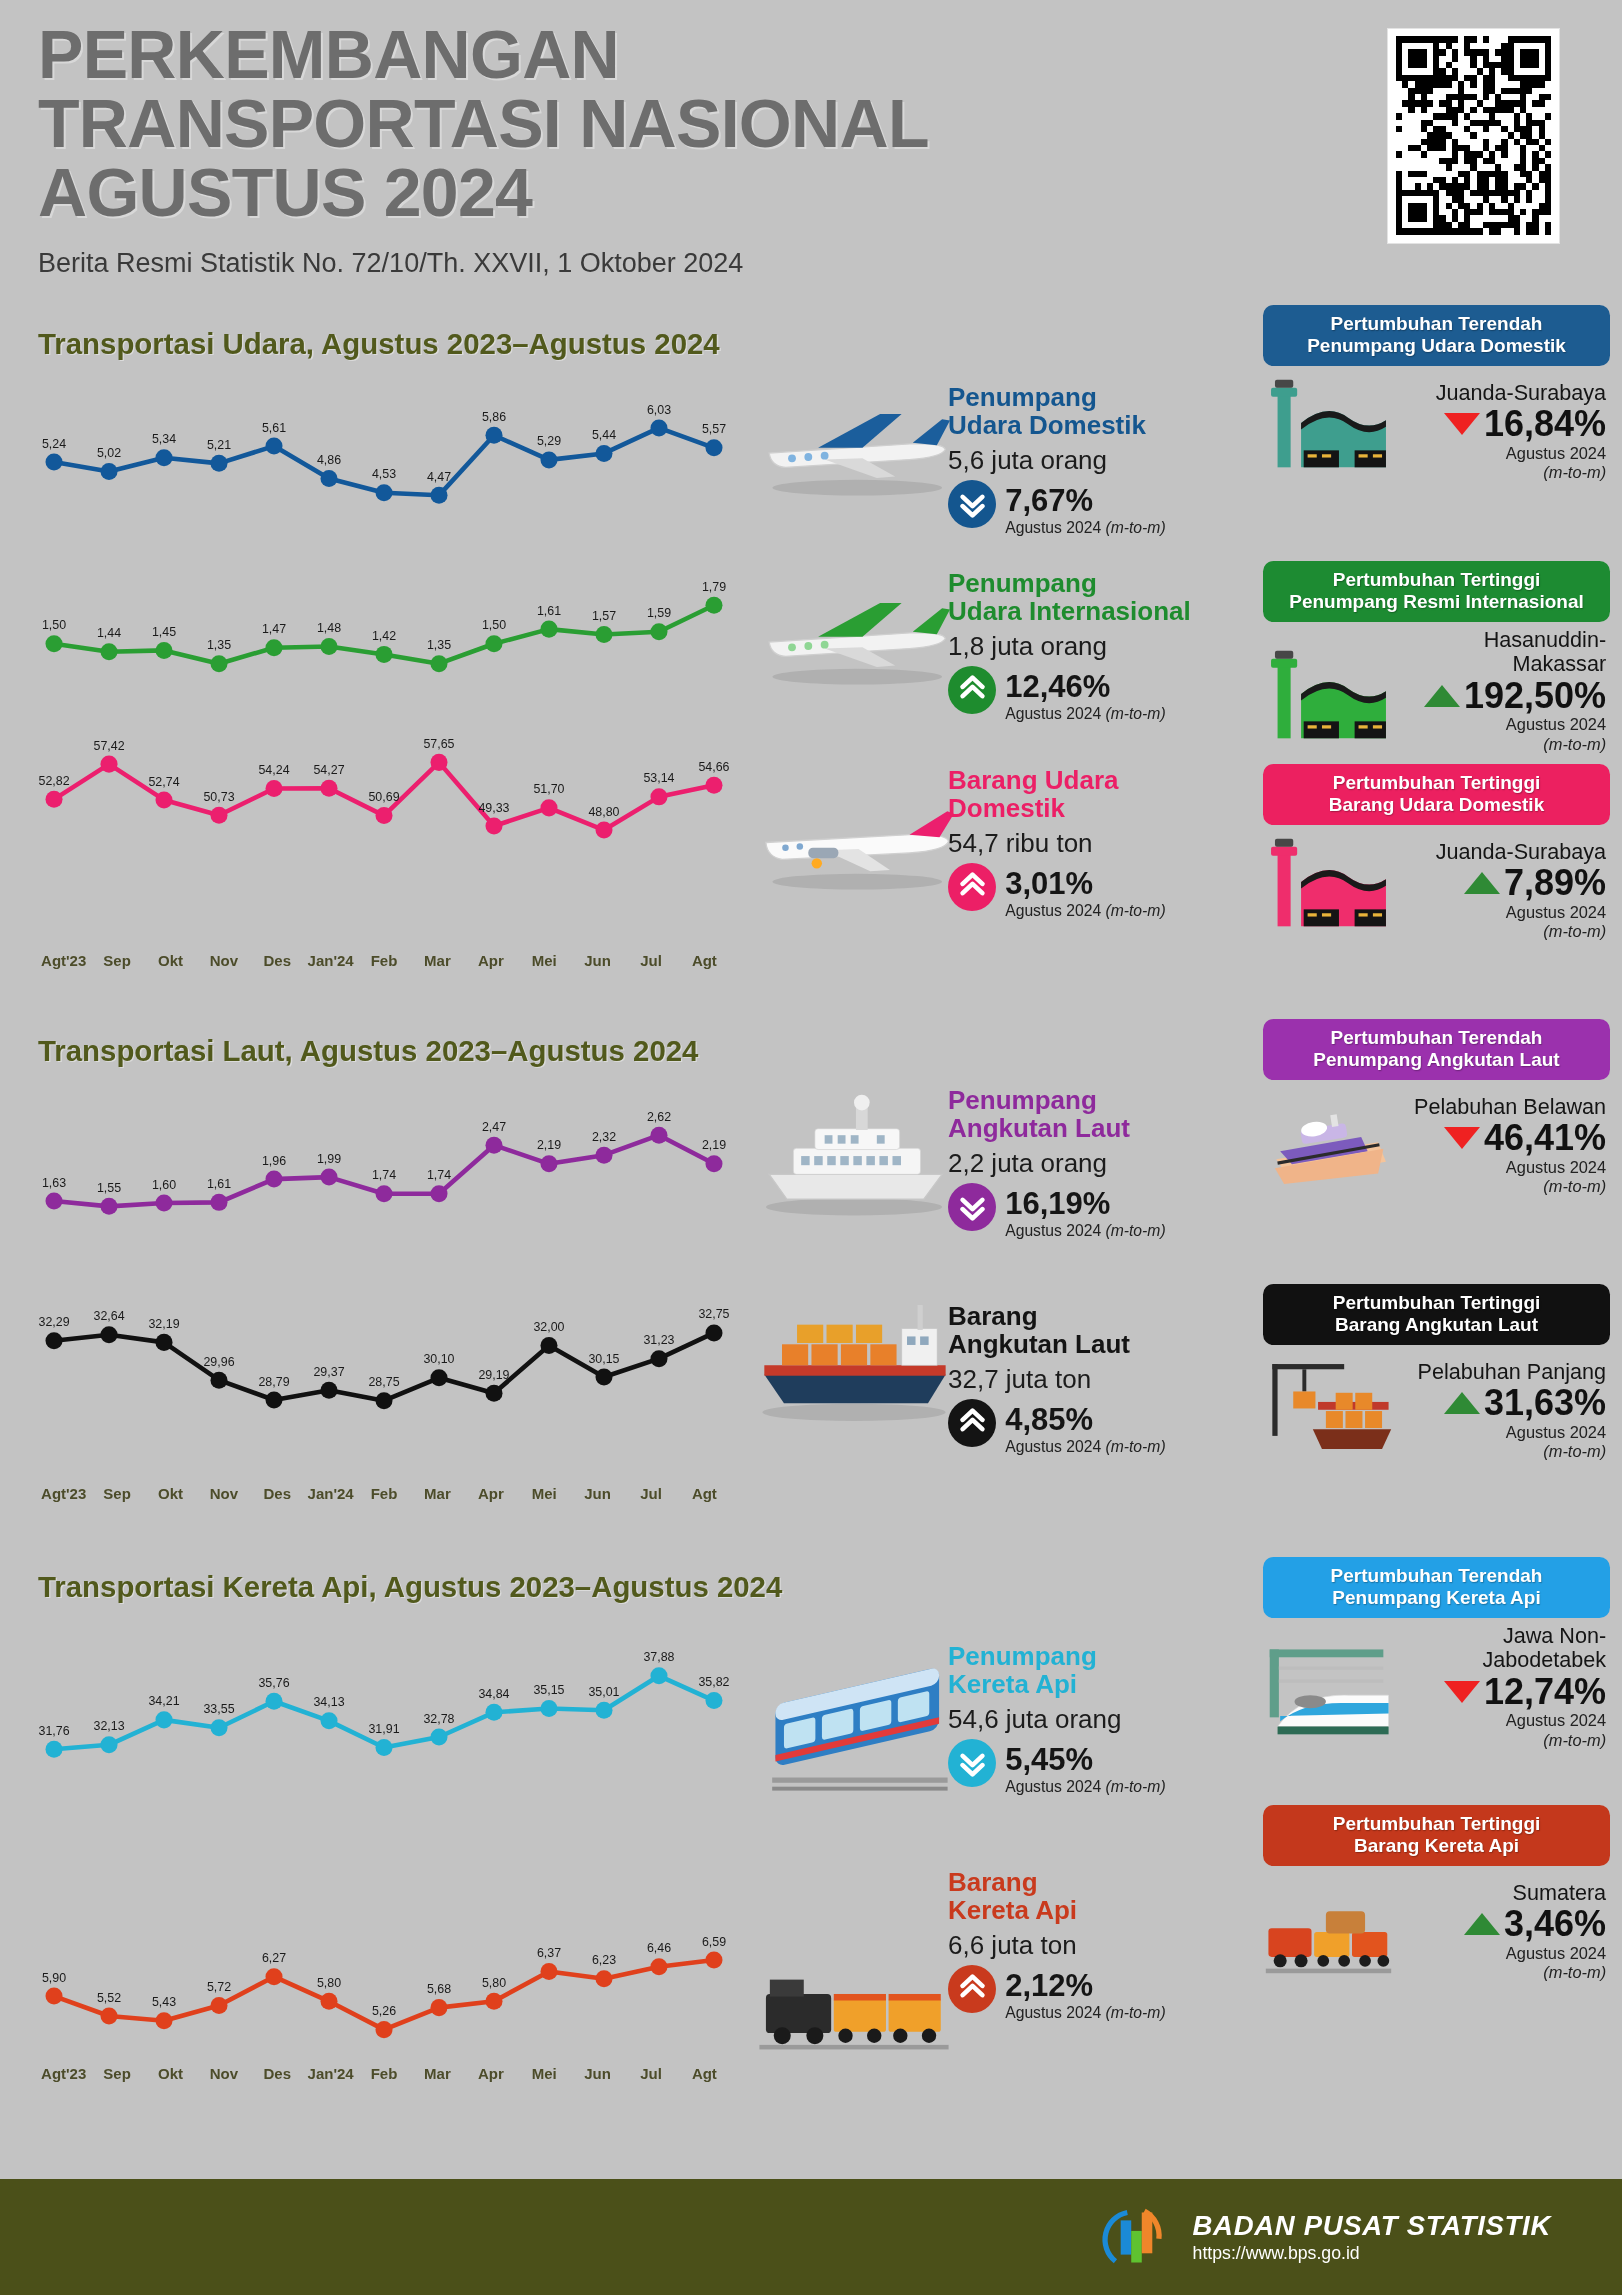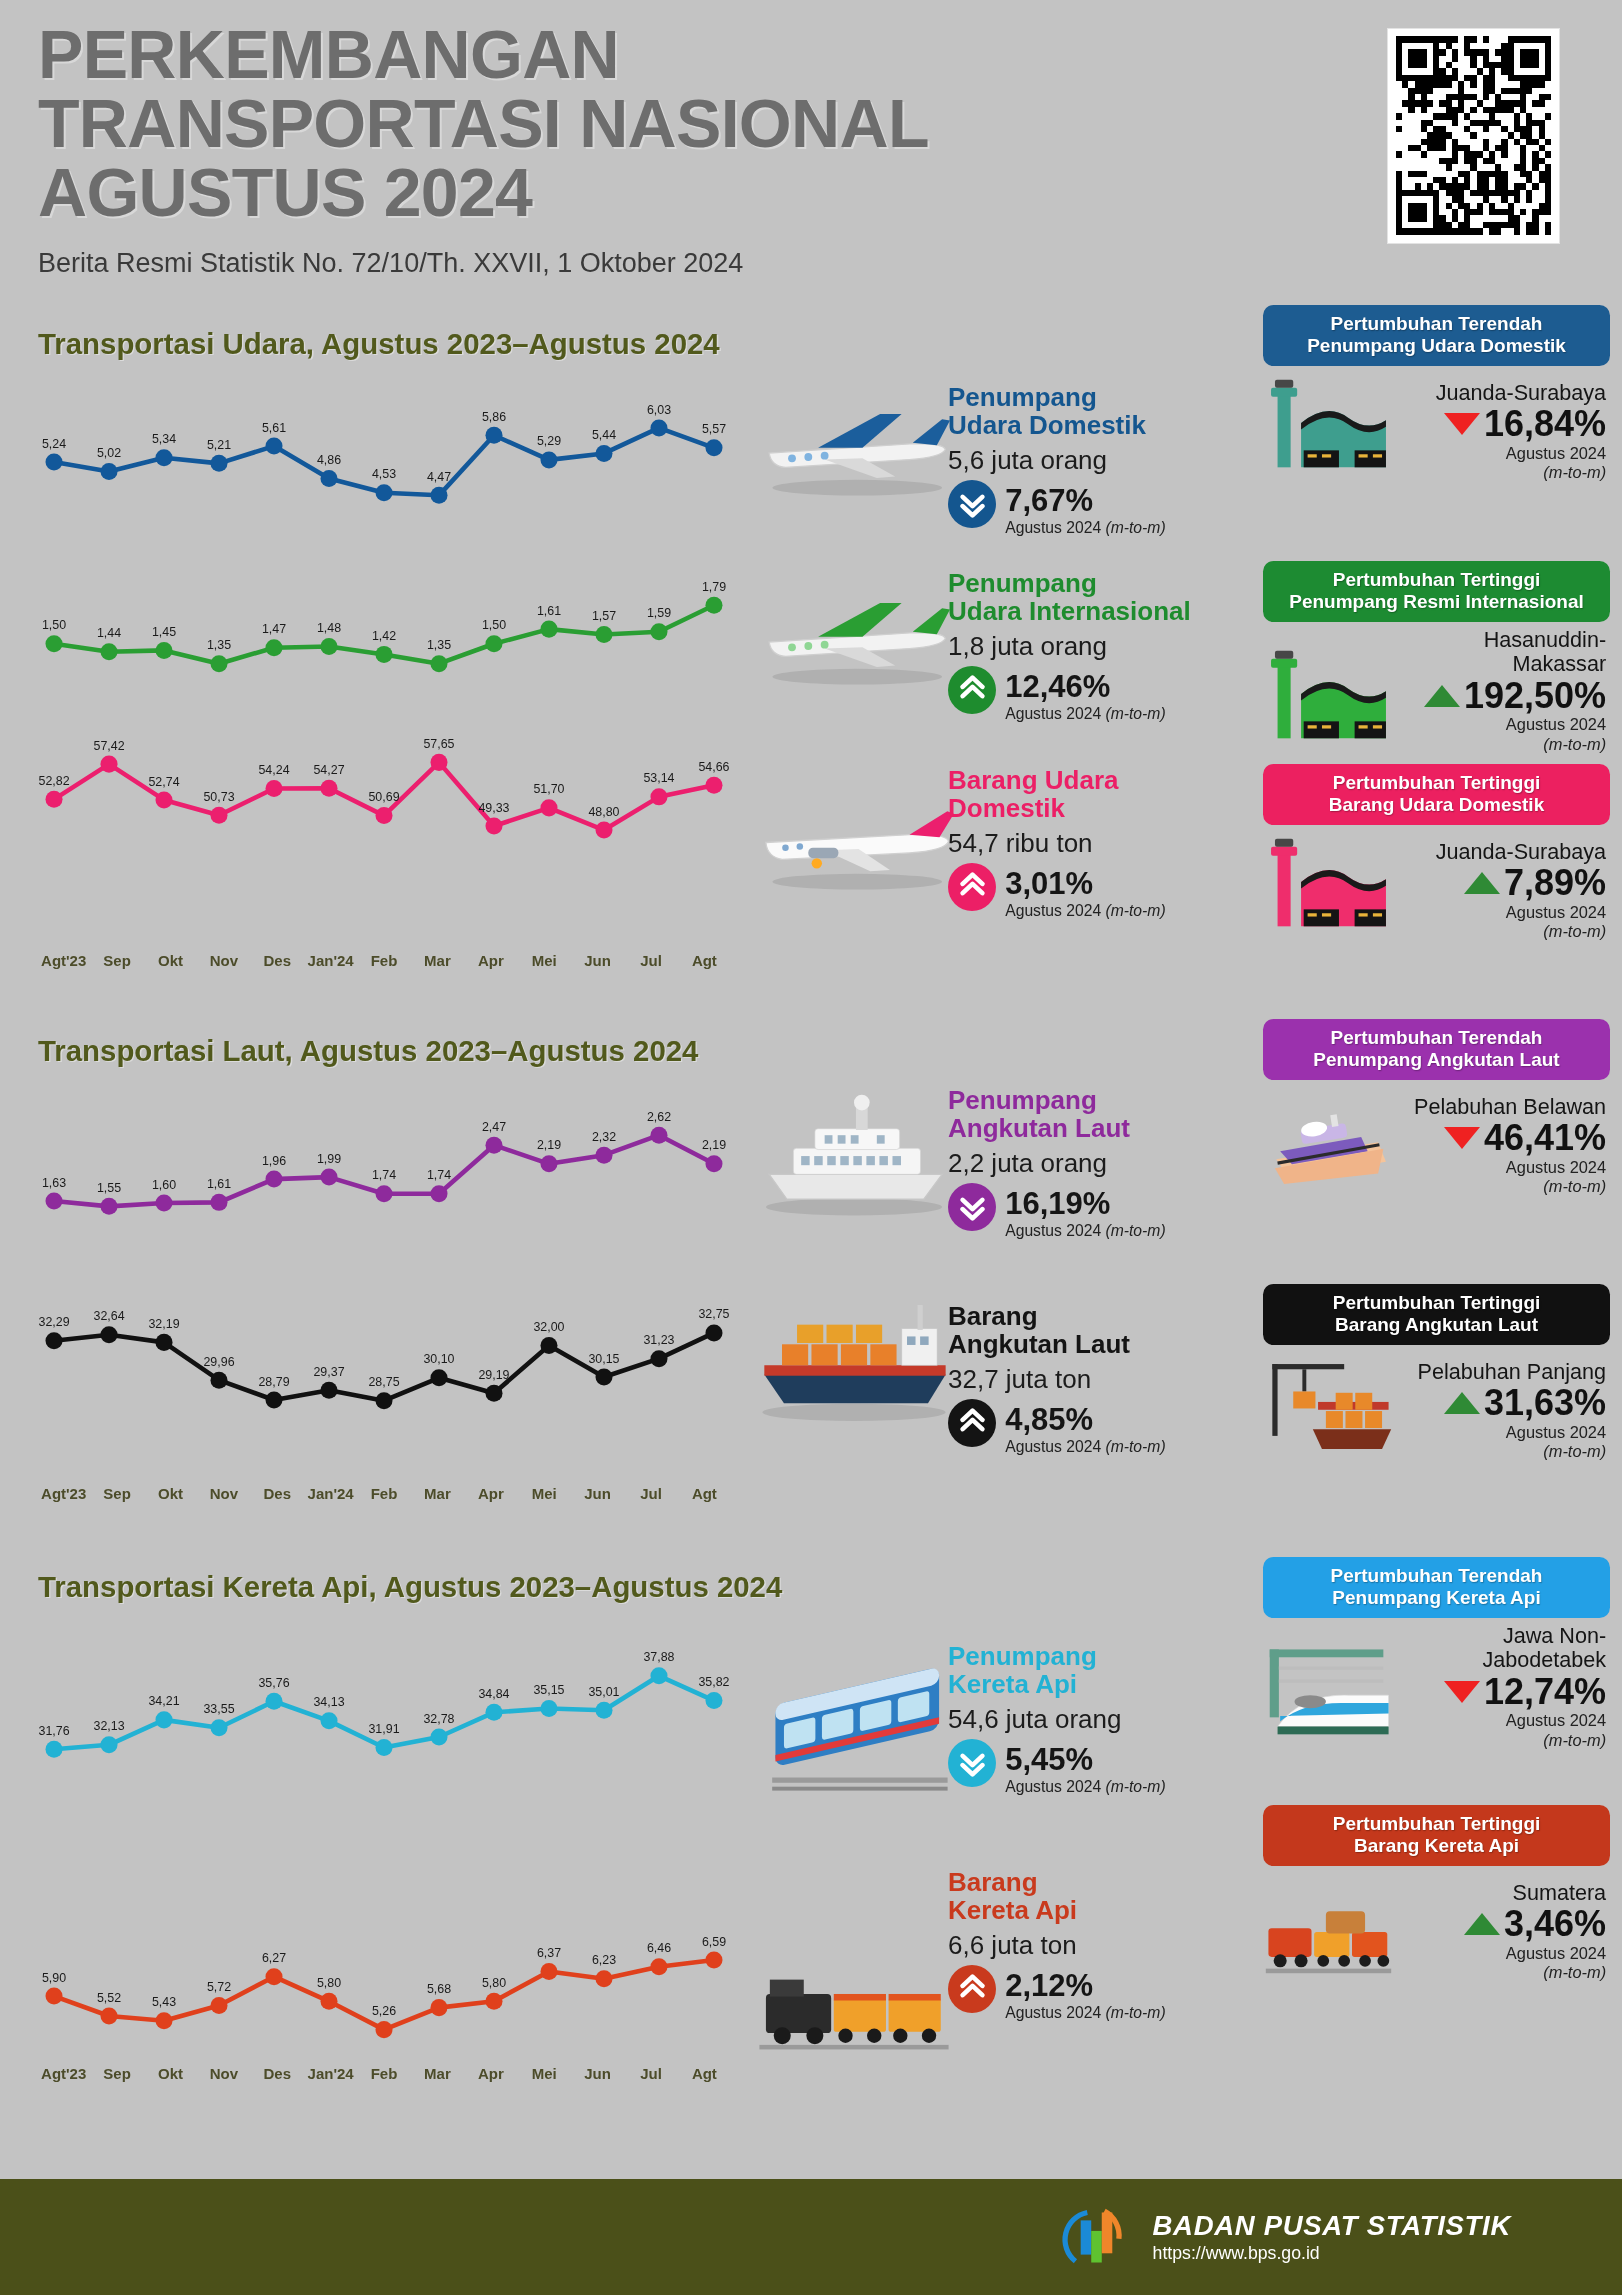--- a/index.html
+++ b/index.html
@@ -77,21 +77,21 @@
   .tri.down { border-left: 18.3px solid transparent; border-right: 18.3px solid transparent; border-top: 22px solid #ef2121; }
   .tri.up { border-left: 18.3px solid transparent; border-right: 18.3px solid transparent; border-bottom: 22px solid #2f8a35; }
   .card-pct { font-size: 36px; font-weight: bold; color: #111; line-height: 1; }
   .card-note { font-size: 16.4px; color: #222; line-height: 1.2; margin-top: 1.3px; }
   .card-note i { font-style: italic; }
 
   
   .footer {
     position: absolute; left: 0; bottom: 0; width: 1623px; height: 116px;
     background: #4b5019; display: flex; align-items: center; justify-content: flex-end;
-    padding-right: 112px; gap: 17px;
+    padding-right: 72px; gap: 17px;
   }
   .foot-txt { color: #fff; }
   .foot-name { font-size: 27.5px; font-weight: bold; font-style: italic; letter-spacing: 0.7px; }
   .foot-url { font-size: 17.7px; margin-top: 1.3px; }
 
   .illus { position: absolute; }
 </style>
 </head>
 <body>
 

